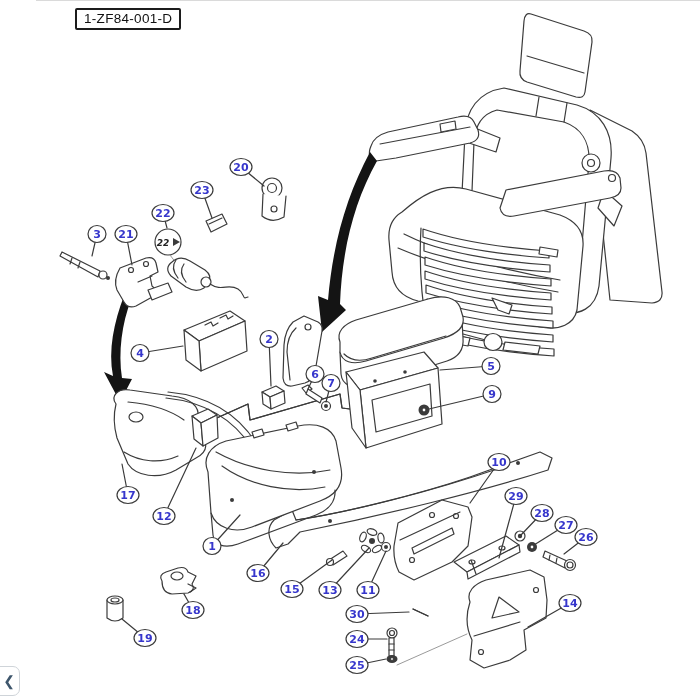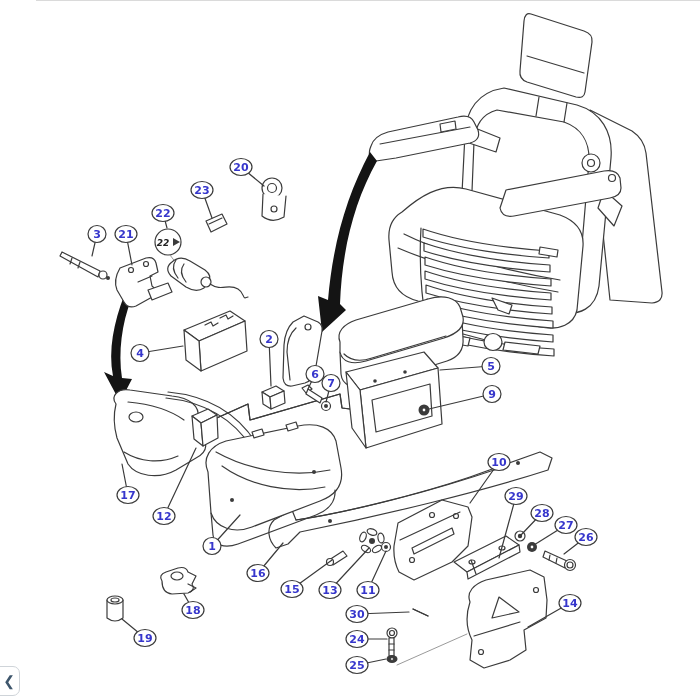--- a/index.html
+++ b/index.html
@@ -20,20 +20,21 @@
   #diagram .thin{stroke-width:.9;stroke:#8f8f8f;fill:none;}
   #diagram .dk{fill:#3b3b3b;stroke:none;}
   #diagram .solid{fill:#141414;stroke:none;}
   #diagram line{stroke:#3b3b3b;stroke-width:1.2;stroke-linecap:round;}
 </style>
 </head>
 <body>
 
 <div class="page">
   <div class="top-rule"></div>
+  <div class="code-label">1-ZF84-001-D</div>
 
   <svg id="diagram" width="700" height="700" viewBox="0 0 700 700">
     <defs>
       <path id="slat" d="M423,229 C458,241 505,248 549,251 L549,258 C505,255 458,248 423,237 Z"></path>
     </defs>
 
     <g>
 
       <path d="M590,110 L632,131 Q644,139 646,153 L662,292 Q663,302 652,303 L610,300 Z"></path>
 

